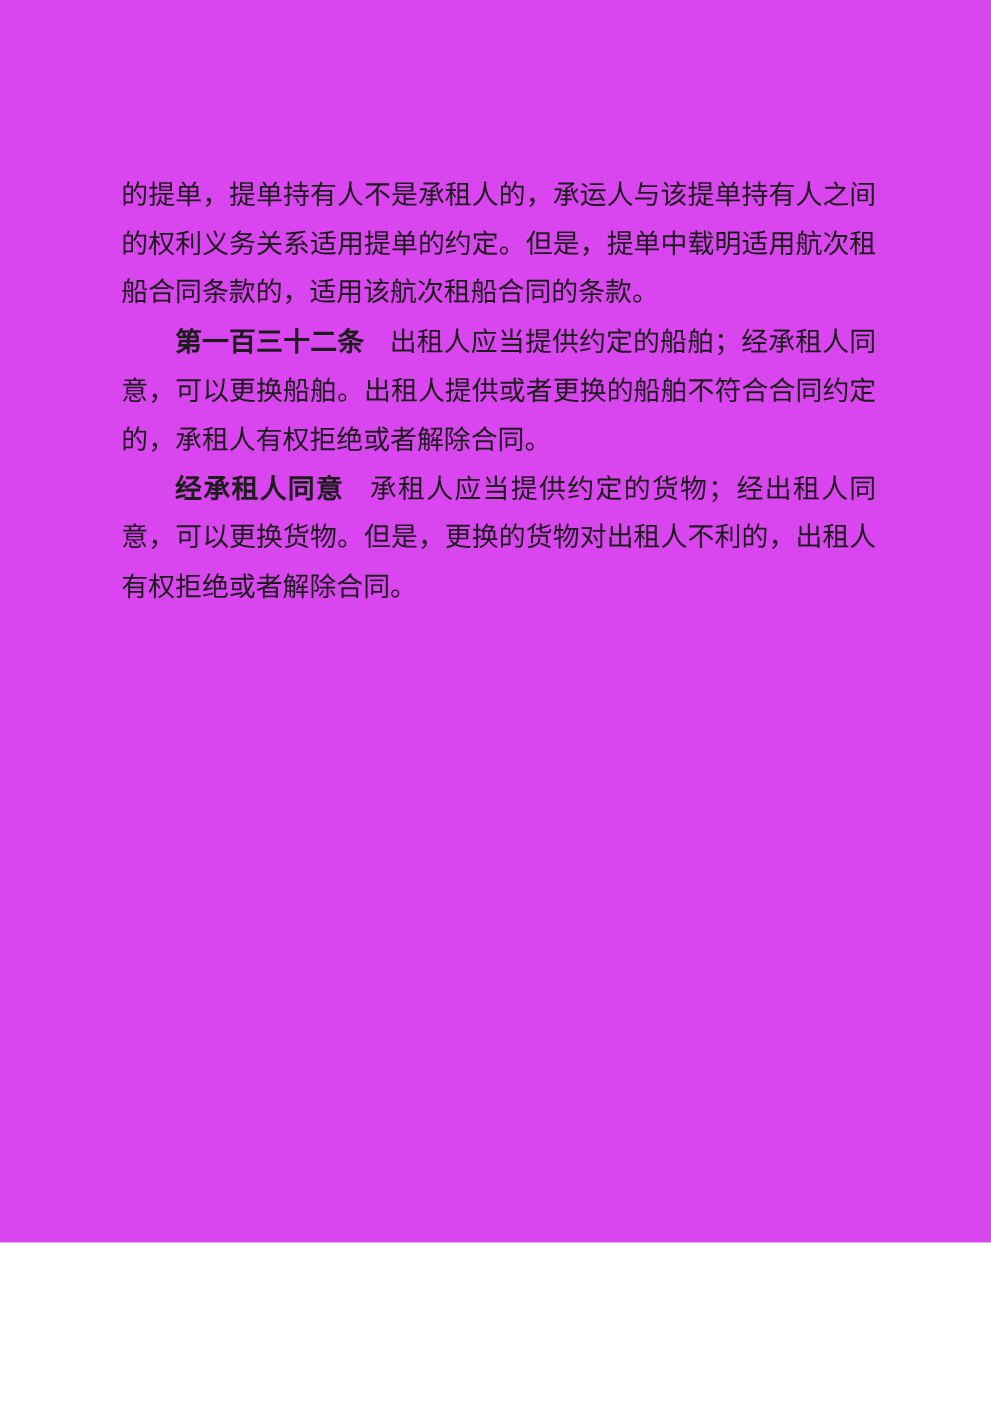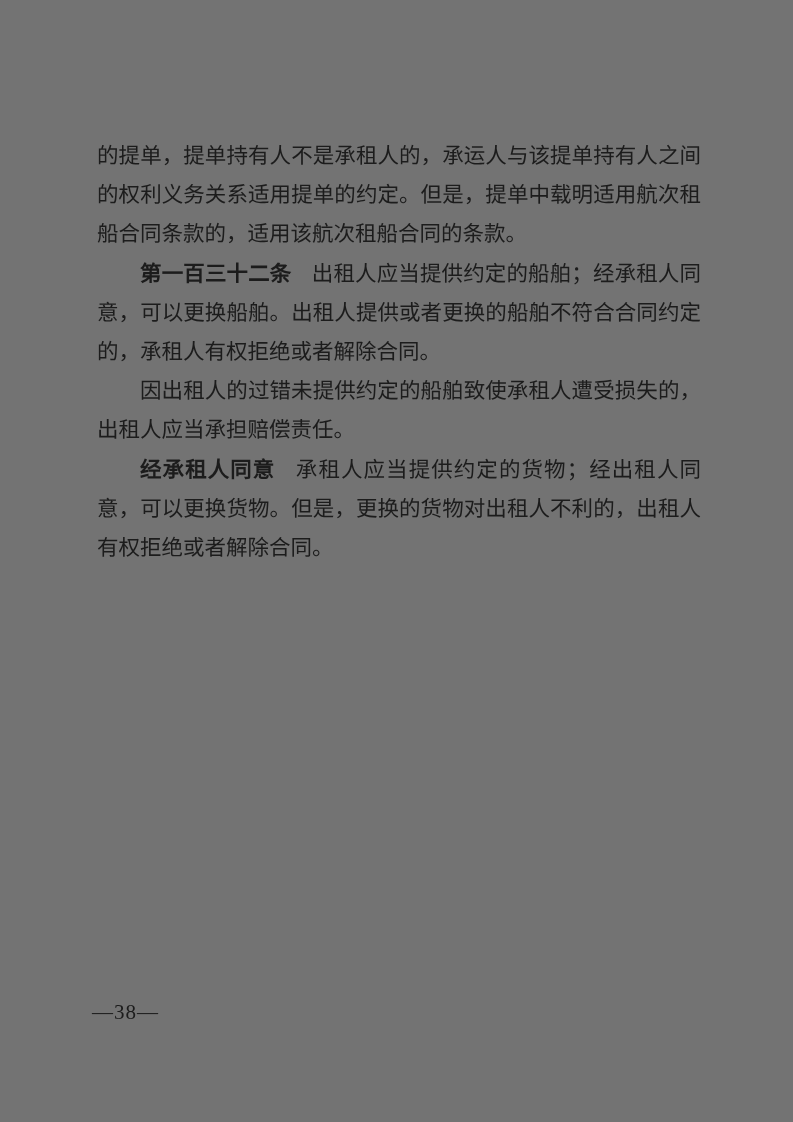--- a/index.html
+++ b/index.html
@@ -5,22 +5,22 @@
   * { margin: 0; padding: 0; box-sizing: border-box; }
   html, body { background: #ffffff; }
   body {
     width: 793px;
     height: 1122px;
     font-family: "Liberation Serif", "DejaVu Serif", serif;
   }
   .page {
     position: relative;
     width: 793px;
-    height: 1122px;
-    background: #737373;
+    height: 994px;
+    background: #d946ef;
     color: #1c1c1c;
     overflow: hidden;
   }
   .content {
     position: absolute;
     left: 97px;
     top: 137px;
     width: 604px;
   }
   .content p {
@@ -52,21 +52,20 @@
 </head>
 <body>
 
 <div class="page">
   <div class="content">
 
     <p class="continuation"><span>的提单，提单持有人不是承租人的，承运人与该提单持有人之间的权利义务关系适用提单的约定。但是，提单中载明适用航次租船合同条款的，适用该航次租船合同的条款。</span></p>
 
     <p><span class="article-heading">第一百三十二条</span><span>出租人应当提供约定的船舶；经承租人同意，可以更换船舶。出租人提供或者更换的船舶不符合合同约定的，承租人有权拒绝或者解除合同。</span></p>
 
-    <p><span>因出租人的过错未提供约定的船舶致使承租人遭受损失的，出租人应当承担赔偿责任。</span></p>
 
 
 
 
 
     <p><span class="article-heading">经承租人同意</span><span>承租人应当提供约定的货物；经出租人同意，可以更换货物。但是，更换的货物对出租人不利的，出租人有权拒绝或者解除合同。</span></p>
 
   </div>
 
   <div class="page-number">—38—</div>

